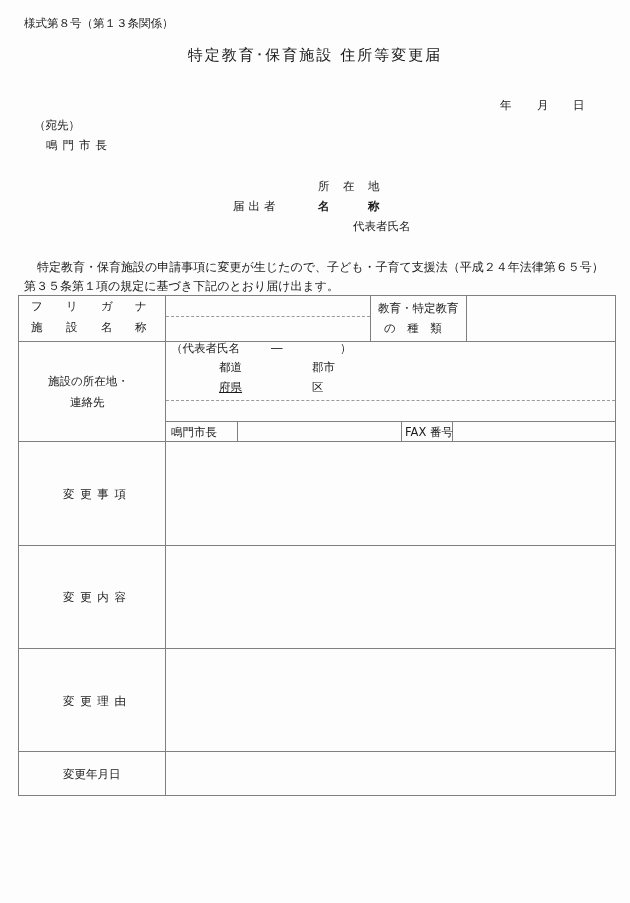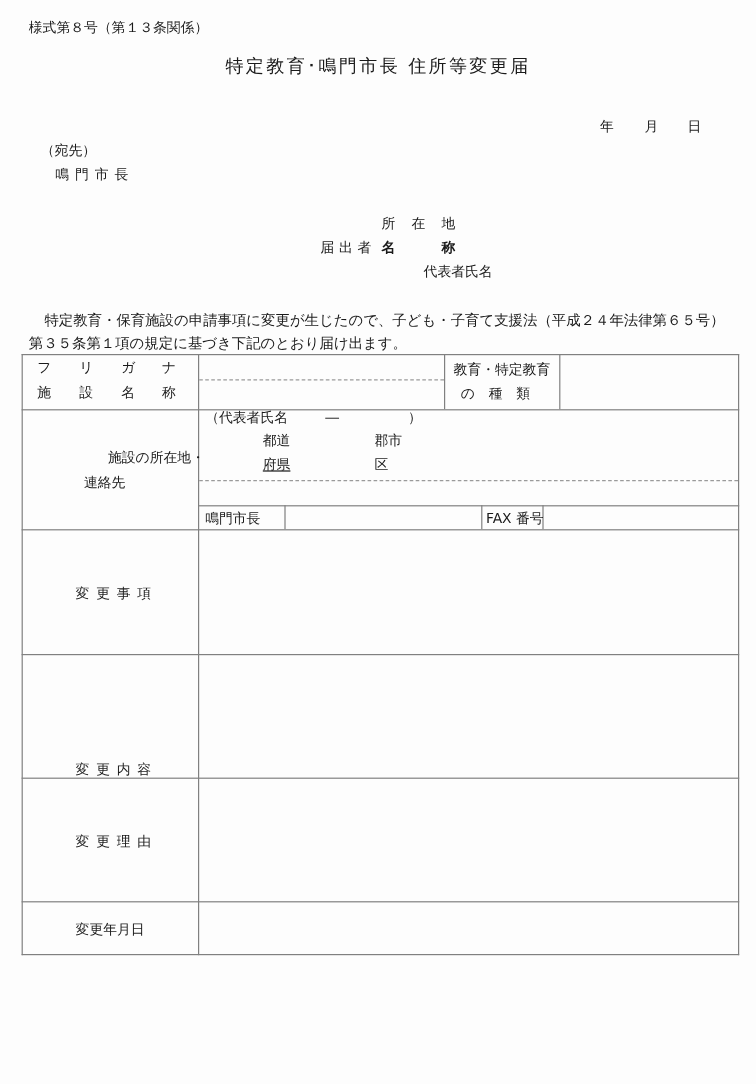--- a/index.html
+++ b/index.html
@@ -6,37 +6,37 @@
   body {
     width: 630px; height: 903px; background: #fdfdfd; position: relative;
     font-family: "DejaVu Sans", "Liberation Sans", sans-serif; color: #1a1a1a; overflow: hidden;
   }
   .abs { position: absolute; white-space: nowrap; }
   .form-no { left: 24px; top: 16px; font-size: 11.5px; }
   .title { left: 0; width: 630px; text-align: center; top: 46px; font-size: 15px; letter-spacing: 2px; }
   .date { top: 98px; font-size: 11.5px; }
   .addressee { left: 34px; top: 118px; font-size: 11.5px; }
   .mayor { left: 46px; top: 138px; font-size: 11.5px; letter-spacing: 5px; }
-  .applicant-label { left: 233px; top: 199px; font-size: 11.5px; letter-spacing: 4px; margin-left: 34px; }
+  .applicant-label { left: 233px; top: 199px; font-size: 11.5px; letter-spacing: 4px; }
   .field-label { font-size: 11.5px; }
   .body-text { left: 24px; font-size: 12px; }
 
   .grid-line { position: absolute; background: #808080; }
   .h { height: 1px; }
   .v { width: 1px; }
   .dash { position: absolute; height: 0; border-top: 1px dashed #9a9a9a; }
 
   .cell-text { position: absolute; font-size: 11.5px; white-space: nowrap; }
   .input-area { position: absolute; }
 </style>
 </head>
 <body>
 
 <div class="abs form-no">様式第８号（第１３条関係）</div>
-<div class="abs title">特定教育･鳴門市長 住所等変更届</div>
+<div class="abs title">特定教育･保育施設 住所等変更届</div>
 <div class="abs date" style="left:500px">年</div>
 <div class="abs date" style="left:537px">月</div>
 <div class="abs date" style="left:573px">日</div>
 <div class="abs addressee">（宛先）</div>
 <div class="abs mayor">鳴門市長</div>
 
 <div class="abs field-label" style="left:318px; top:179px; letter-spacing:1px;text-align:right;">所　在　地</div>
 <div class="abs applicant-label">届出者</div>
 <div class="abs field-label" style="left:318px; top:199px; letter-spacing:1px;font-weight:bold;">名　　　称</div>
 <div class="abs field-label" style="left:313px; top:219px;margin-left:40px;">代表者氏名</div>
@@ -77,40 +77,40 @@
 <div class="cell-text" style="left:101px; top:320px;">名</div>
 <div class="cell-text" style="left:135px; top:320px;">称</div>
 
 <div class="input-area" style="left:166px; top:296px; width:204px; height:20px;"></div>
 <div class="input-area" style="left:166px; top:317px; width:204px; height:24px;"></div>
 
 <div class="cell-text" style="left:378px; top:301px;">教育・特定教育</div>
 <div class="cell-text" style="left:384px; top:321px;">の　種　類</div>
 <div class="input-area" style="left:467px; top:296px; width:148px; height:45px;"></div>
 
-<div class="cell-text" style="left:48px; top:374px;margin-left:42px;">施設の所在地・</div>
+<div class="cell-text" style="left:48px; top:374px;">施設の所在地・</div>
 <div class="cell-text" style="left:70px; top:395px;text-align:center;">連絡先</div>
 
 <div class="cell-text" style="left:171px; top:341px;">（代表者氏名</div>
 <div class="cell-text" style="left:271px; top:341px;">―</div>
 <div class="cell-text" style="left:340px; top:341px;">）</div>
 <div class="cell-text" style="left:219px; top:360px;">都道</div>
 <div class="cell-text" style="left:219px; top:380px;text-decoration:underline;">府県</div>
 <div class="cell-text" style="left:312px; top:360px;">郡市</div>
 <div class="cell-text" style="left:312px; top:380px;">区</div>
 <div class="input-area" style="left:166px; top:401px; width:449px; height:20px;"></div>
 
 <div class="cell-text" style="left:171px; top:425px;">鳴門市長</div>
 <div class="input-area" style="left:238px; top:422px; width:163px; height:19px;"></div>
 <div class="cell-text" style="left:405px; top:425px;">FAX 番号</div>
 <div class="input-area" style="left:453px; top:422px; width:162px; height:19px;"></div>
 
 <div class="cell-text" style="left:63px; top:487px; letter-spacing:1px;">変 更 事 項</div>
 <div class="input-area" style="left:166px; top:442px; width:449px; height:103px;"></div>
 
-<div class="cell-text" style="left:63px; top:590px; letter-spacing:1px;margin-top:44px;">変 更 内 容</div>
+<div class="cell-text" style="left:63px; top:590px; letter-spacing:1px;">変 更 内 容</div>
 <div class="input-area" style="left:166px; top:546px; width:449px; height:102px;"></div>
 
 <div class="cell-text" style="left:63px; top:694px; letter-spacing:1px;">変 更 理 由</div>
 <div class="input-area" style="left:166px; top:649px; width:449px; height:102px;"></div>
 
 <div class="cell-text" style="left:63px; top:767px;">変更年月日</div>
 <div class="input-area" style="left:166px; top:752px; width:449px; height:43px;"></div>
 
 </body></html>

